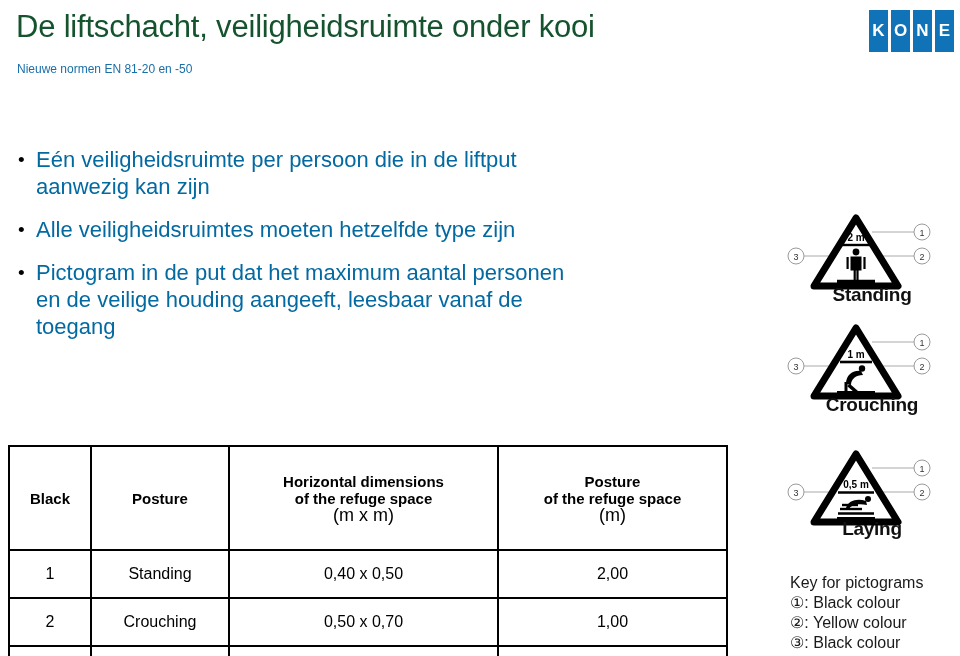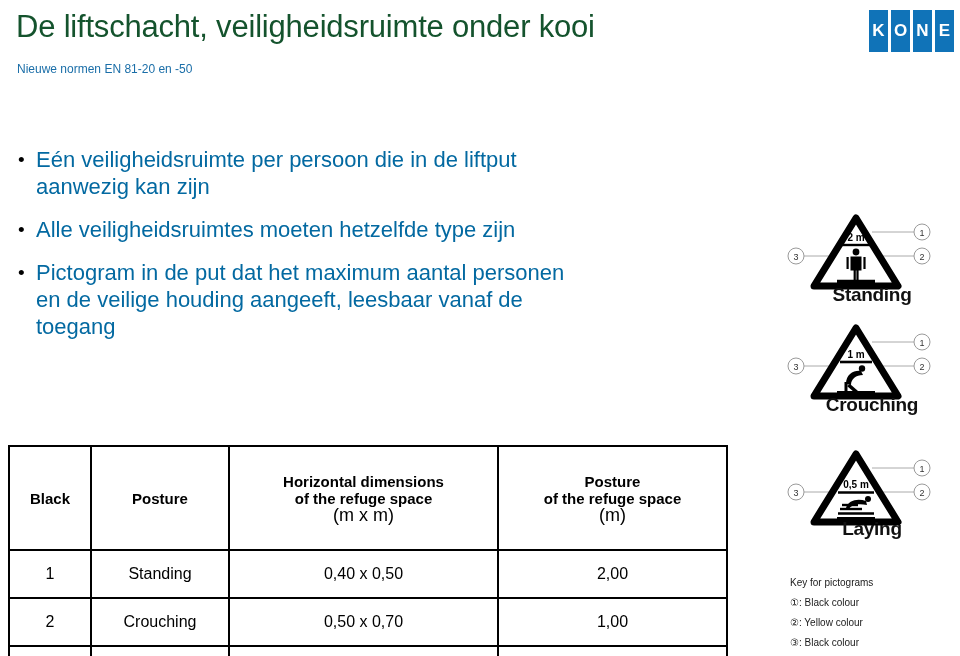--- a/index.html
+++ b/index.html
@@ -150,21 +150,21 @@
     letter-spacing: -0.3px;
   }
   #picto-laying .picto-label { top: 70px; }
 
   
   #picto-key {
     position: absolute;
     left: 790px;
     top: 573px;
     width: 170px;
-    font-size: 10px;
+    font-size: 16px;
     line-height: 20px;
     color: #1a1a1a;
   }
   #picto-key .key-line { white-space: nowrap; }
 </style>
 </head>
 <body>
 
 <div id="slide-title">De liftschacht, veiligheidsruimte onder kooi</div>
 

